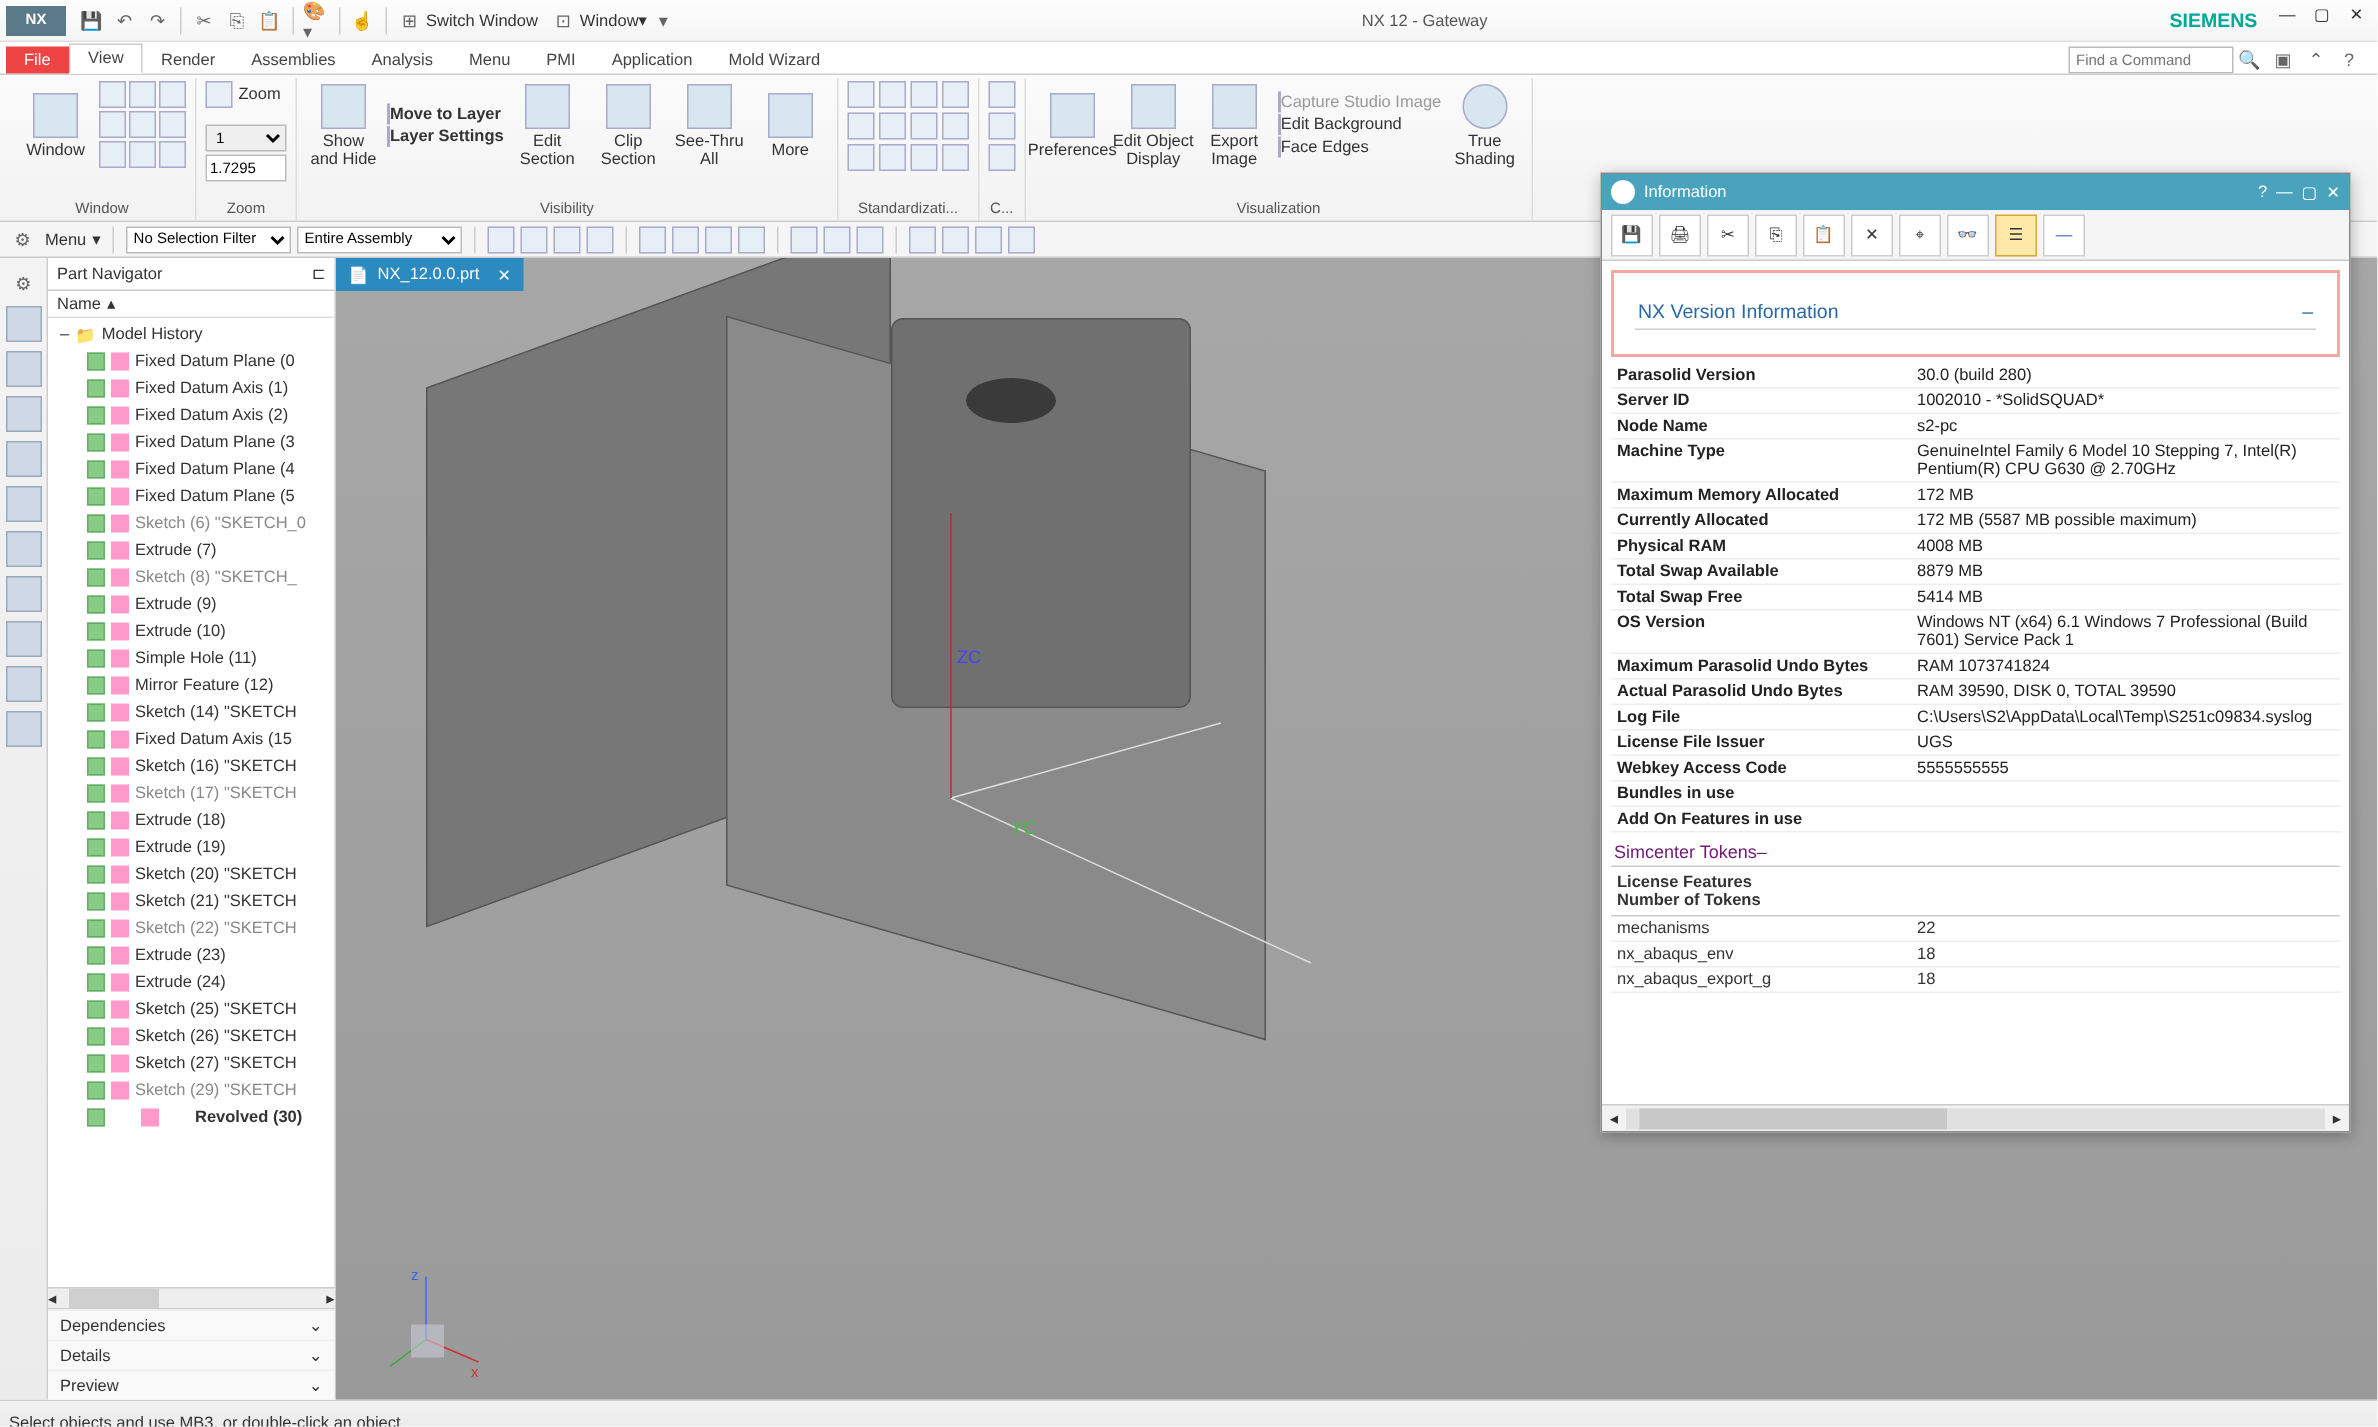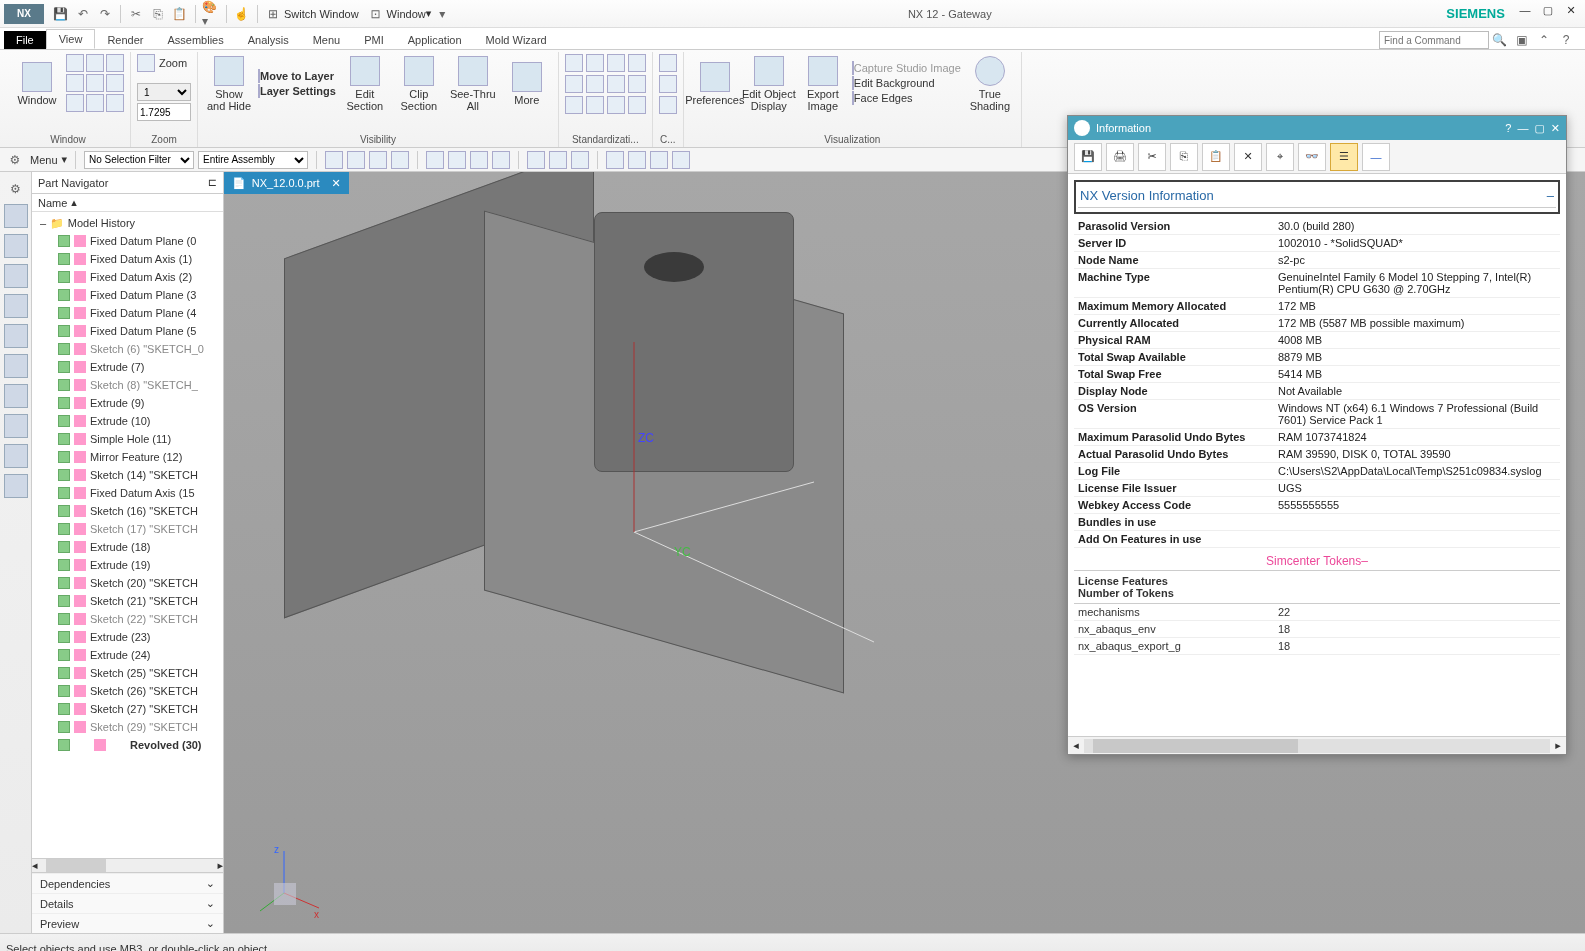--- a/index.html
+++ b/index.html
@@ -6,21 +6,21 @@
 body { font-family: "Segoe UI", Tahoma, sans-serif; font-size: 11px; color: #333; background: #fff; overflow: hidden; width: 1585px; height: 951px; position: relative; }
 .titlebar { height: 28px; background: linear-gradient(#fdfdfd,#f5f5f5); display:flex; align-items:center; padding:0 4px; border-bottom:1px solid #ddd;}
 .nx-logo { width:40px; height:20px; background:#5a7a8a; color:#fff; font-weight:bold; display:inline-flex;align-items:center;justify-content:center;font-size:10px; margin-right:6px;}
 .tb-icon { width:18px;height:18px; display:inline-flex;align-items:center;justify-content:center; margin:0 2px; color:#666; font-size:12px;}
 .tb-sep { width:1px; height:18px; background:#ccc; margin:0 4px;}
 .title-center { flex:1; text-align:center; color:#555;}
 .siemens { color:#0a9; font-weight:bold; font-size:13px; margin-right:10px;}
 .winbtns span{ width:20px;height:20px;display:inline-block;text-align:center;}
 .ribbon-tabs { height:22px; background:#fff; border-bottom:1px solid #ccc; display:flex; align-items:end; padding-left:4px;}
 .ribbon-tab { padding:3px 12px; color:#444; cursor:pointer;}
-.ribbon-tab.file { background:#000000; color:#fff;}
+.ribbon-tab.file { background:#ef4444; color:#fff;}
 .ribbon-tab.active { border:1px solid #ccc; border-bottom:1px solid #fff; background:#fff;}
 .ribbon-right { margin-left:auto; display:flex; align-items:center; gap:0; padding-right:8px;}
 .search-cmd { border:1px solid #bbb; background:#fff; width:110px; height:18px; font-size:10px; padding:0 4px; color:#888;}
 .ribbon { height:98px; background:linear-gradient(#fbfbfb,#f2f2f2); border-bottom:1px solid #ccc; display:flex; padding:2px 6px 0;}
 .rgroup { border-right:1px solid #ddd; padding:2px 6px; display:flex; flex-direction:column; justify-content:space-between;}
 .rgroup .label { font-size:10px; color:#555; text-align:center; margin-top:2px;}
 .rrow { display:flex; gap:4px; align-items:center;}
 .bigbtn { display:flex; flex-direction:column; align-items:center; gap:2px; width:50px; padding-top:2px;}
 .bigbtn .ic { width:30px; height:30px; background:#d8e6f0; border:1px solid #aac; }
 .smallbtn { width:18px;height:18px; border:1px solid #aac; background:#e6eef6;}
@@ -51,25 +51,25 @@
 
 .infopanel { position:absolute; right:18px; top:115px; width:500px; height:640px; background:#fff; border:1px solid #888; box-shadow:0 2px 10px rgba(0,0,0,.3); display:flex; flex-direction:column;}
 .infotitle { height:24px; background:#4aa3bd; color:#fff; display:flex; align-items:center; padding:0 6px; font-size:11px;}
 .infotitle .gear{ width:16px;height:16px;background:#fff;border-radius:50%;margin-right:6px;}
 .infotitle .r { margin-left:auto; display:flex; gap:6px;}
 .infotoolbar { height:34px; background:#f5f5f5; border-bottom:1px solid #ccc; display:flex; align-items:center; padding:0 6px; gap:4px;}
 .infotoolbar .ibtn{ width:28px;height:28px; border:1px solid #ccc; background:#fff; display:inline-flex;align-items:center;justify-content:center;}
 .infotoolbar .ibtn.active{ background:#ffe9a8; border-color:#d8a838;}
 .infobody { flex:1; overflow:auto; padding:6px;}
 .section-head { color:#2969a6; font-size:13px; border-bottom:1px solid #ccc; padding:4px 2px; display:flex; justify-content:space-between; margin-bottom:2px;}
-.highlight-box { border:2px solid #404040; padding:2px; margin-bottom:4px;}
+.highlight-box { border:2px solid #fca5a5; padding:14px; margin-bottom:4px;}
 .kv { display:flex; border-bottom:1px solid #eee; padding:2px 4px; font-size:11px;}
 .kv .k { width:200px; font-weight:bold; color:#222;}
 .kv .v { flex:1; color:#222;}
-.subhead { color:#ec4899; font-size:12px; padding:6px 2px 2px; border-bottom:1px solid #ccc; display:flex; justify-content:center;}
+.subhead { color:#701a75; font-size:12px; padding:6px 2px 2px; border-bottom:1px solid #ccc; display:flex; justify-content:flex-start;}
 .tokhead { display:flex; font-weight:bold; padding:4px; border-bottom:1px solid #ccc;flex-direction:column;}
 .tokhead .c1{width:200px;} 
 .tokrow { display:flex; padding:2px 4px; border-bottom:1px solid #eee;}
 .tokrow .c1{width:200px;}
 .infohscroll { height:18px; border-top:1px solid #ccc; background:#f2f2f2; display:flex; align-items:center;}
 .infohscroll .arrow{width:16px;text-align:center;}
 .infohscroll .track{flex:1;height:14px;background:#e0e0e0;position:relative;}
 .infohscroll .thumb{position:absolute;left:2%;width:44%;height:100%;background:#c8c8c8;}
 
 
@@ -575,24 +575,20 @@
         </div>
         <div class="kv">
           <div class="k">Total Swap Available</div>
           <div class="v">8879 MB</div>
         </div>
         <div class="kv">
           <div class="k">Total Swap Free</div>
           <div class="v">5414 MB</div>
         </div>
         <div class="kv">
-          <div class="k">Display Node</div>
-          <div class="v">Not Available</div>
-        </div>
-        <div class="kv">
           <div class="k">OS Version</div>
           <div class="v">Windows NT (x64) 6.1 Windows 7 Professional (Build 7601) Service Pack 1</div>
         </div>
         <div class="kv">
           <div class="k">Maximum Parasolid Undo Bytes</div>
           <div class="v">RAM 1073741824</div>
         </div>
         <div class="kv">
           <div class="k">Actual Parasolid Undo Bytes</div>
           <div class="v">RAM 39590, DISK 0, TOTAL 39590</div>

